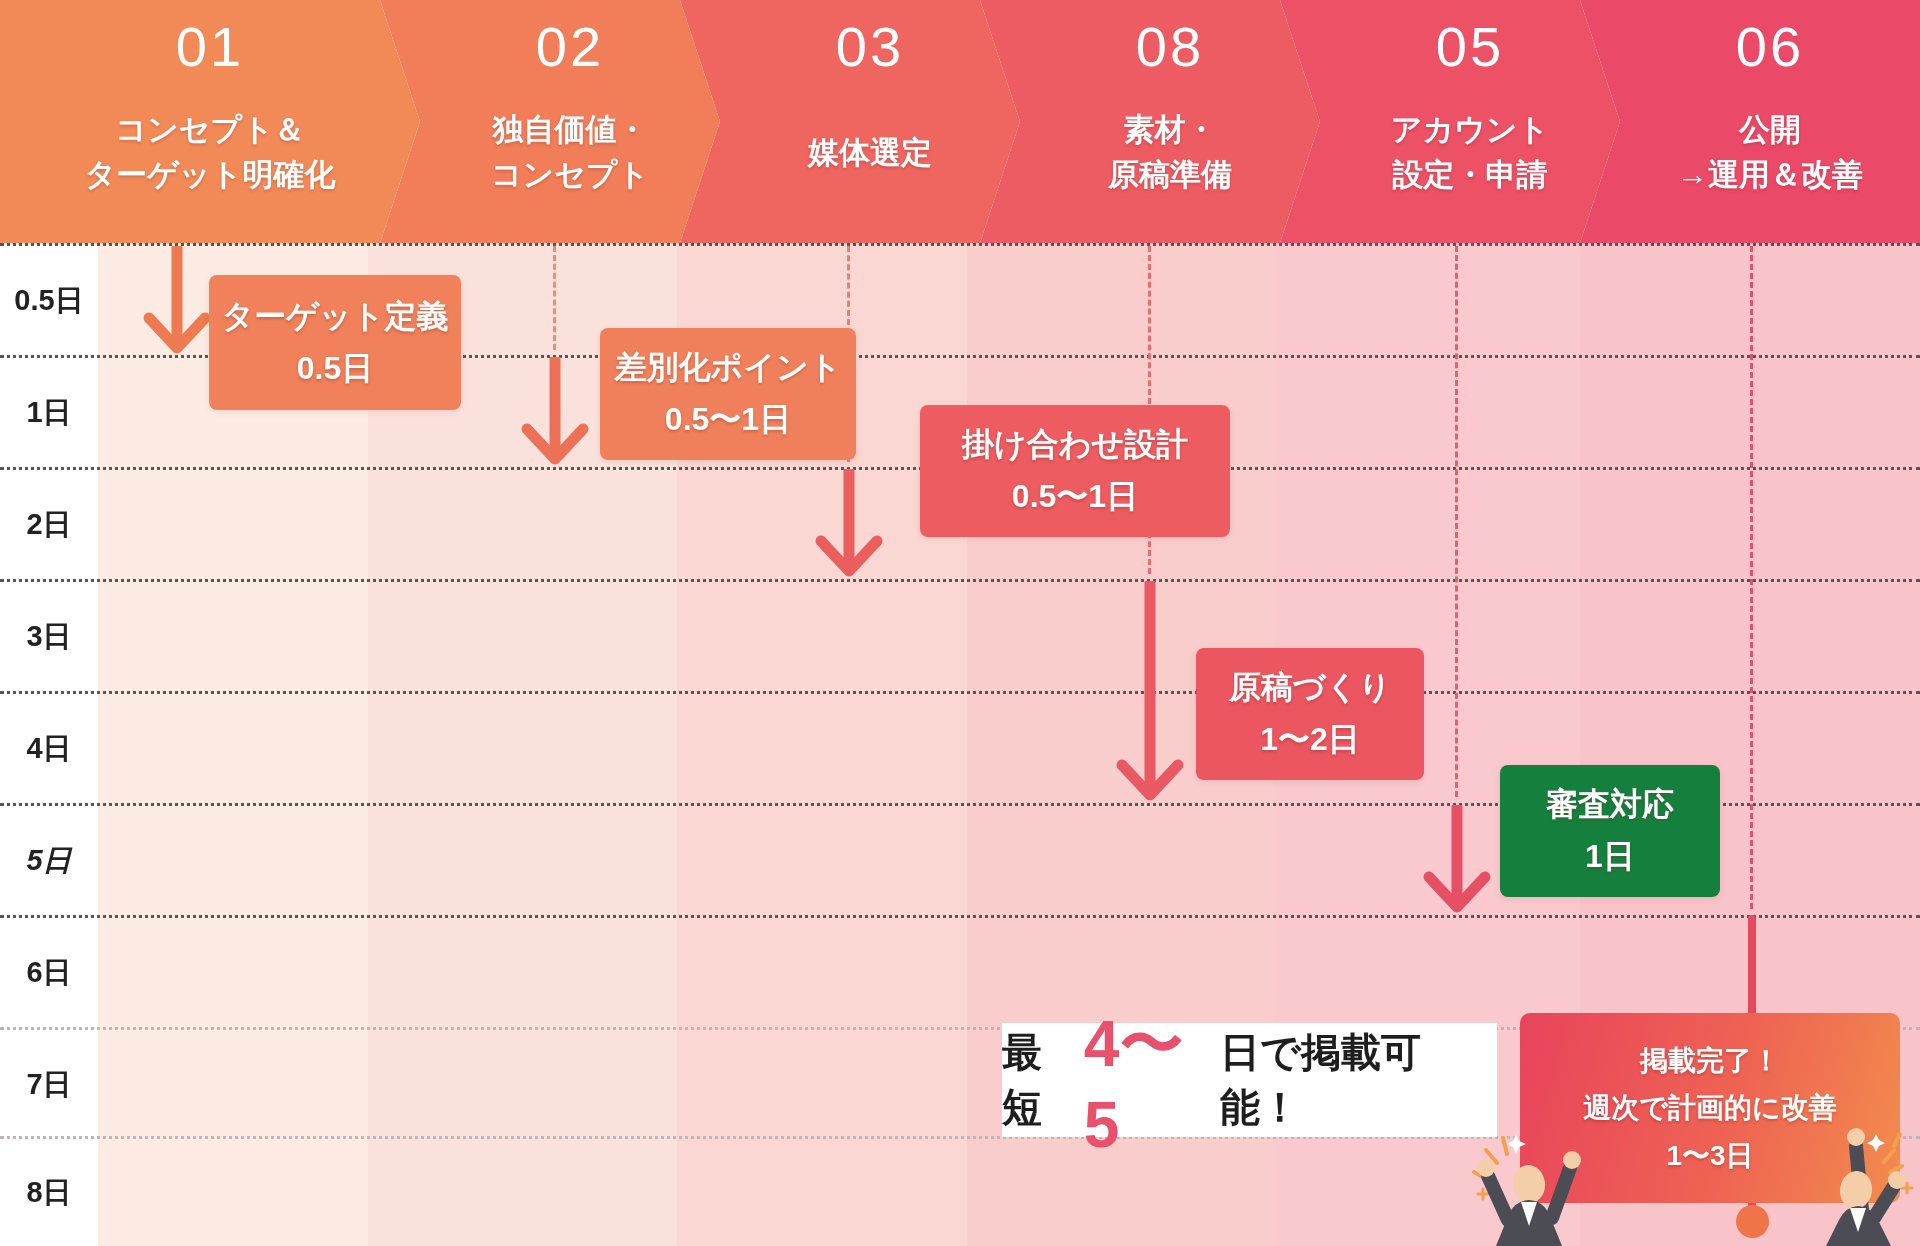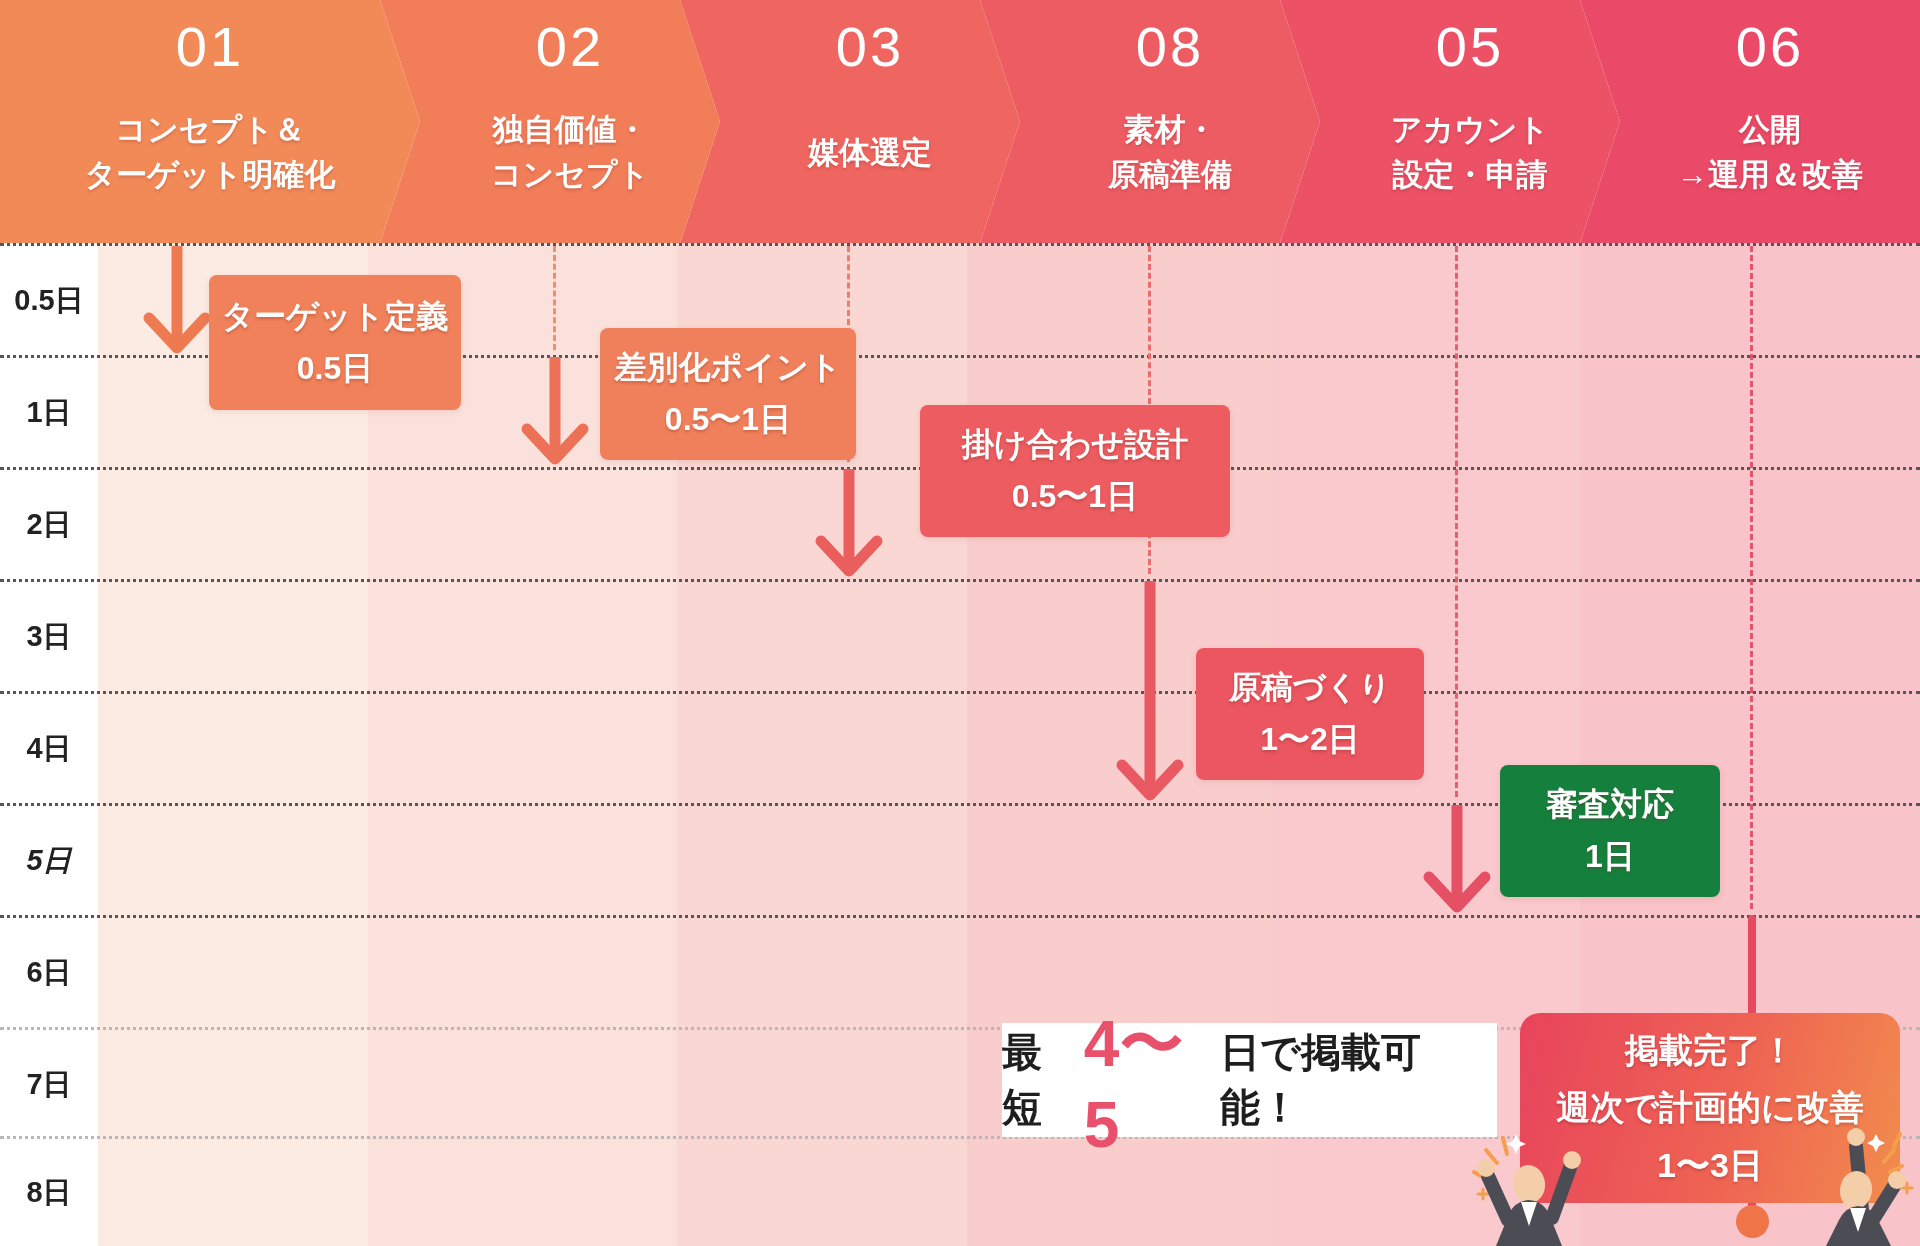--- a/index.html
+++ b/index.html
@@ -31,24 +31,24 @@
   
   .arrow{position:absolute;}
 
   
   .callout{position:absolute;border-radius:8px;color:#fff;display:flex;flex-direction:column;
            justify-content:center;text-align:center;font-size:32px;font-weight:bold;line-height:1.62;
            text-shadow:0 2px 3px rgba(120,40,30,.3);box-shadow:0 2px 6px rgba(150,60,40,.12);}
   .callout .tail{position:absolute;width:26px;height:26px;background:inherit;transform:rotate(45deg);z-index:-1;}
 
   
-  .final-box{position:absolute;left:1520px;top:1013px;width:380px;height:190px;border-radius:20px;
+  .final-box{position:absolute;left:1520px;top:1013px;width:380px;height:190px;border-radius:10px;
              background:linear-gradient(105deg,#e8445c 0%,#ee6353 55%,#f28c4d 100%);
              color:#fff;display:flex;flex-direction:column;justify-content:center;text-align:center;
-             font-size:34px;font-weight:bold;line-height:1.68;text-shadow:0 2px 3px rgba(120,30,30,.3);}
+             font-size:28px;font-weight:bold;line-height:1.68;text-shadow:0 2px 3px rgba(120,30,30,.3);}
 
   
   .banner{position:absolute;left:1002px;top:1023px;width:495px;height:114px;border-radius:3px;
           background:linear-gradient(90deg,#e05a70,#ef8a4f);}
   .banner .inner{width:100%;height:100%;background:#fff;display:flex;align-items:center;justify-content:center;}
   .banner .b-text{font-size:40px;font-weight:bold;color:#1e1e1e;}
   .banner .b-hl{font-size:64px;font-weight:bold;color:#e8506b;margin:0 3px;position:relative;top:1px;}
 
   .col6-line{position:absolute;left:1748px;top:915px;width:8px;height:297px;background:#e64a5f;border-radius:4px;}
   .col6-dot{position:absolute;left:1736px;top:1205px;width:33px;height:33px;border-radius:50%;background:#ef7448;}

